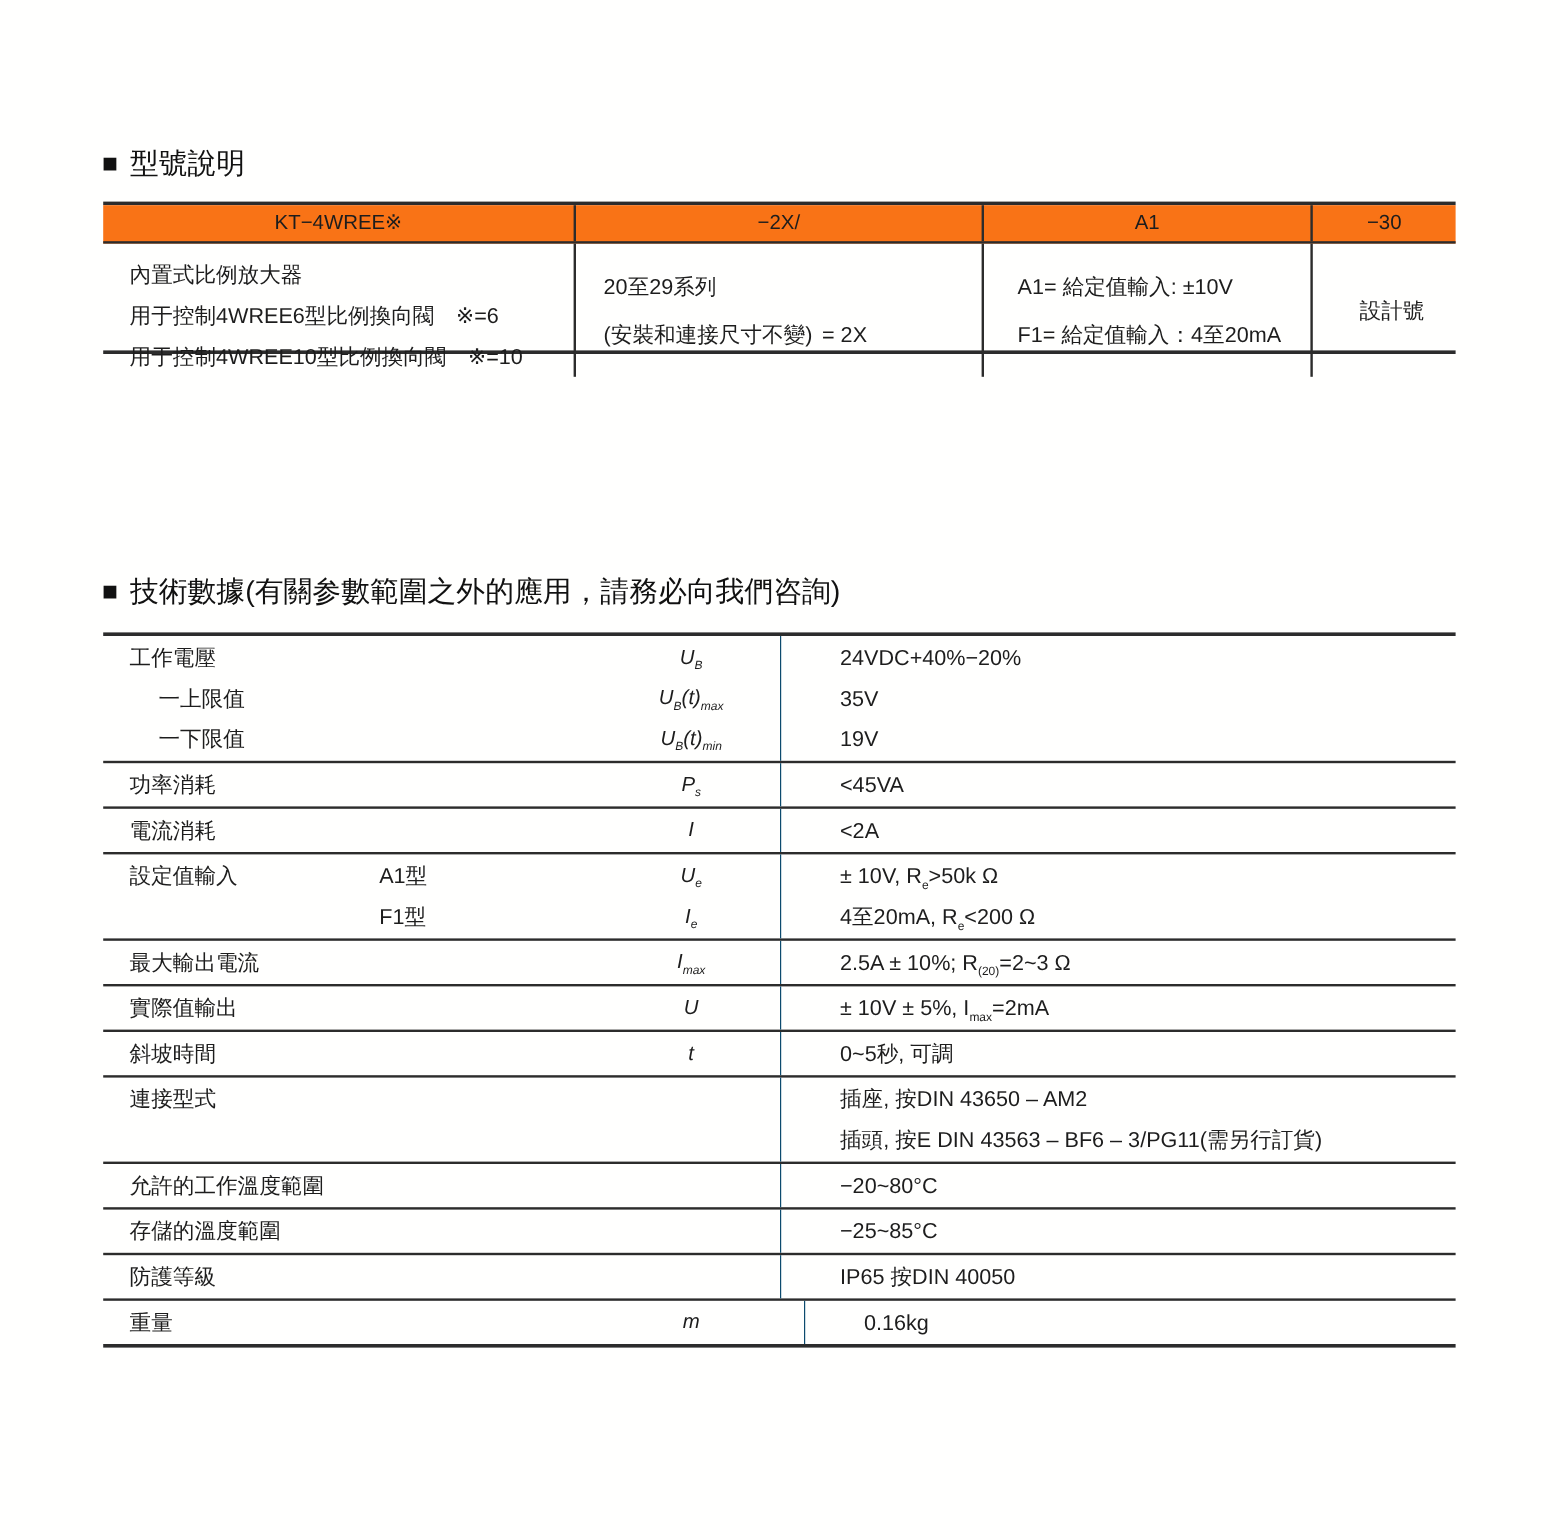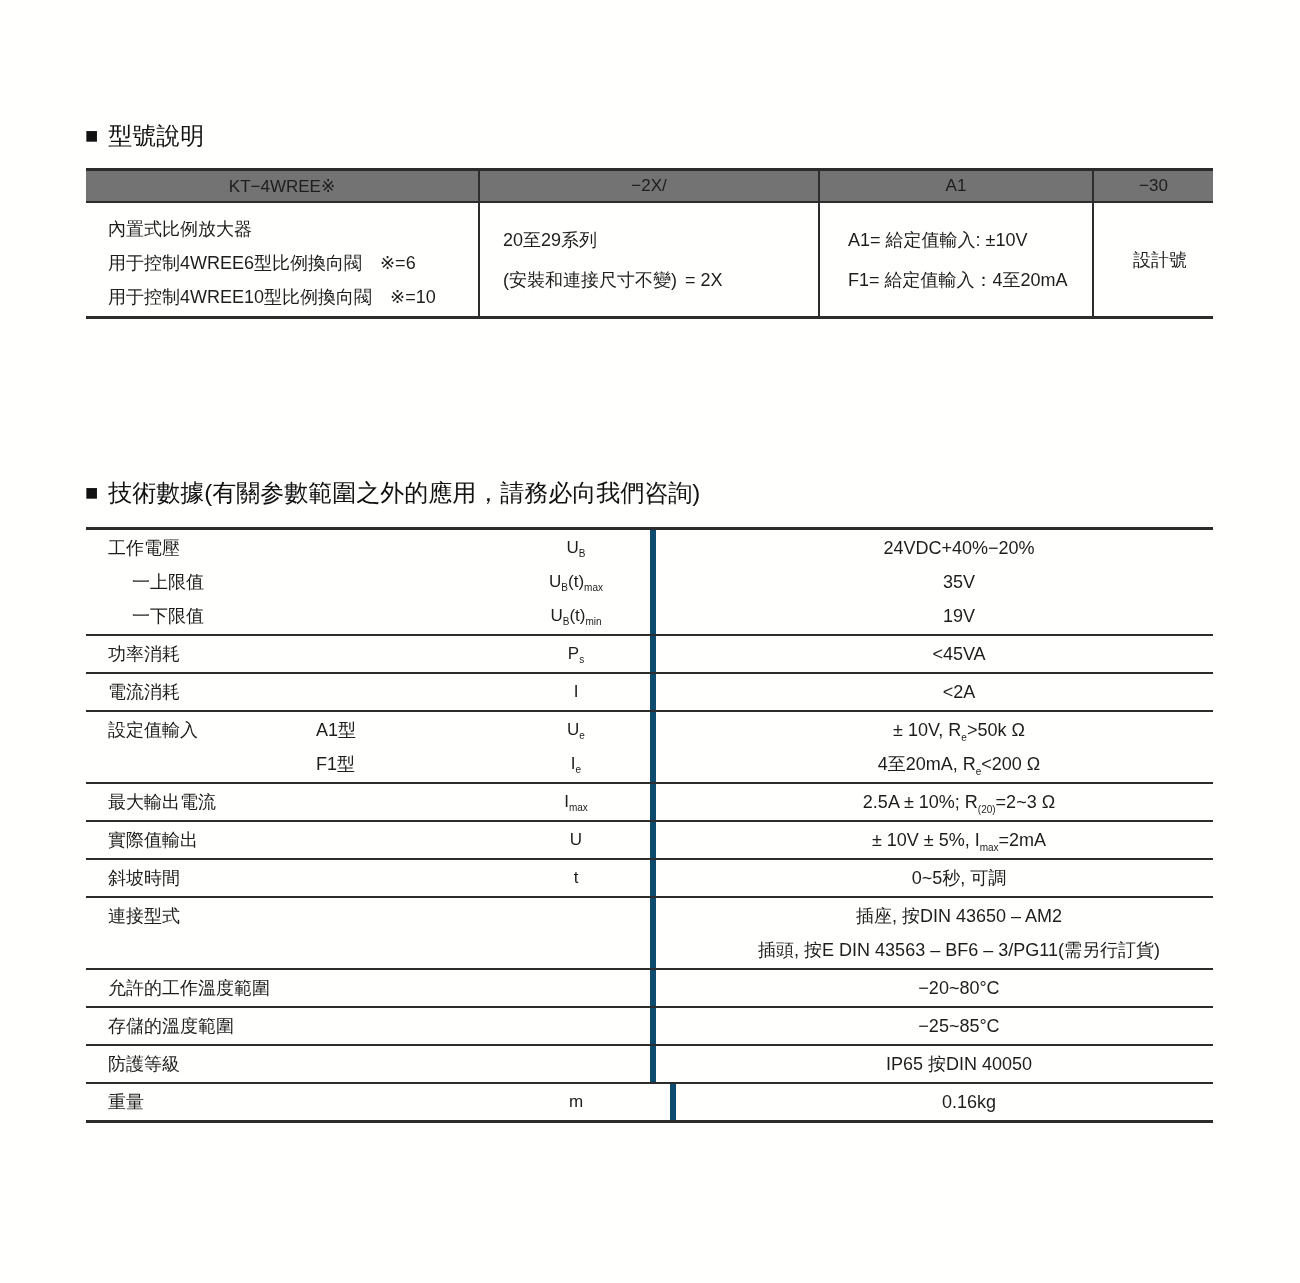--- a/index.html
+++ b/index.html
@@ -32,36 +32,36 @@
     position:absolute;
     left:86px; top:168px;
     width:1127px;
     border-top:3px solid #2c2c2c;
     border-bottom:3px solid #2c2c2c;
     box-sizing:border-box;
   }
   .mt-header{
     display:grid;
     grid-template-columns:394px 340px 274px 119px;
-    background:#737373;
+    background:#f97316;
     border-bottom:2px solid #2c2c2c;
     height:30px;
   }
   .mt-header .hcell{
     display:flex;align-items:center;justify-content:center;
     font-size:17px;color:#1d1d1d;
     border-right:2px solid #2c2c2c;
     box-sizing:border-box;
     white-space:nowrap;
   }
   .mt-header .hcell:last-child{border-right:none;}
   .mt-body{
     display:grid;
     grid-template-columns:394px 340px 274px 119px;
-    height:113px;
+    height:89px;
   }
   .mt-body .bcell{
     border-right:2px solid #2c2c2c;
     box-sizing:border-box;
     font-size:18px;
     white-space:nowrap;
   }
   .mt-body .bcell:last-child{border-right:none;}
   .bcell.c1{padding:9px 0 0 22px;line-height:34px;}
   .bcell.c1 .note{margin-left:18px;}
@@ -78,33 +78,33 @@
     border-top:3px solid #2c2c2c;
     border-bottom:3px solid #2c2c2c;
     box-sizing:border-box;
   }
   .trow{
     display:flex;
     border-bottom:2px solid #2c2c2c;
   }
   .trow:last-child{border-bottom:none;gap:20px;}
   .tcell-left{flex:0 0 564px;width:564px;padding:1px 0;}
-  .tcell-right{flex:1;border-left:6px solid #0c4a6e;padding:1px 0 1px 49px;text-align:center;}
+  .tcell-right{flex:1;border-left:1px solid #0c4a6e;padding:1px 0 1px 49px;}
   .pline,.vline{
     height:34px;line-height:34px;
     position:relative;
     font-size:18px;color:#1d1d1d;
     white-space:nowrap;
   }
   .plabel{padding-left:22px;display:inline-block;text-align:right;}
   .plabel.indent{padding-left:46px;}
   .psub{position:absolute;left:230px;top:0;}
   .psym{
     position:absolute;left:420px;top:0;width:140px;
-    text-align:center;font-size:17px;
+    text-align:center;font-size:17px;font-style:italic;
   }
   sub{font-size:10px;line-height:0;}
 </style>
 </head>
 <body>
 
 <div class="page">
 
   <div class="section-title" id="title-1">
     <span class="marker">■</span>

